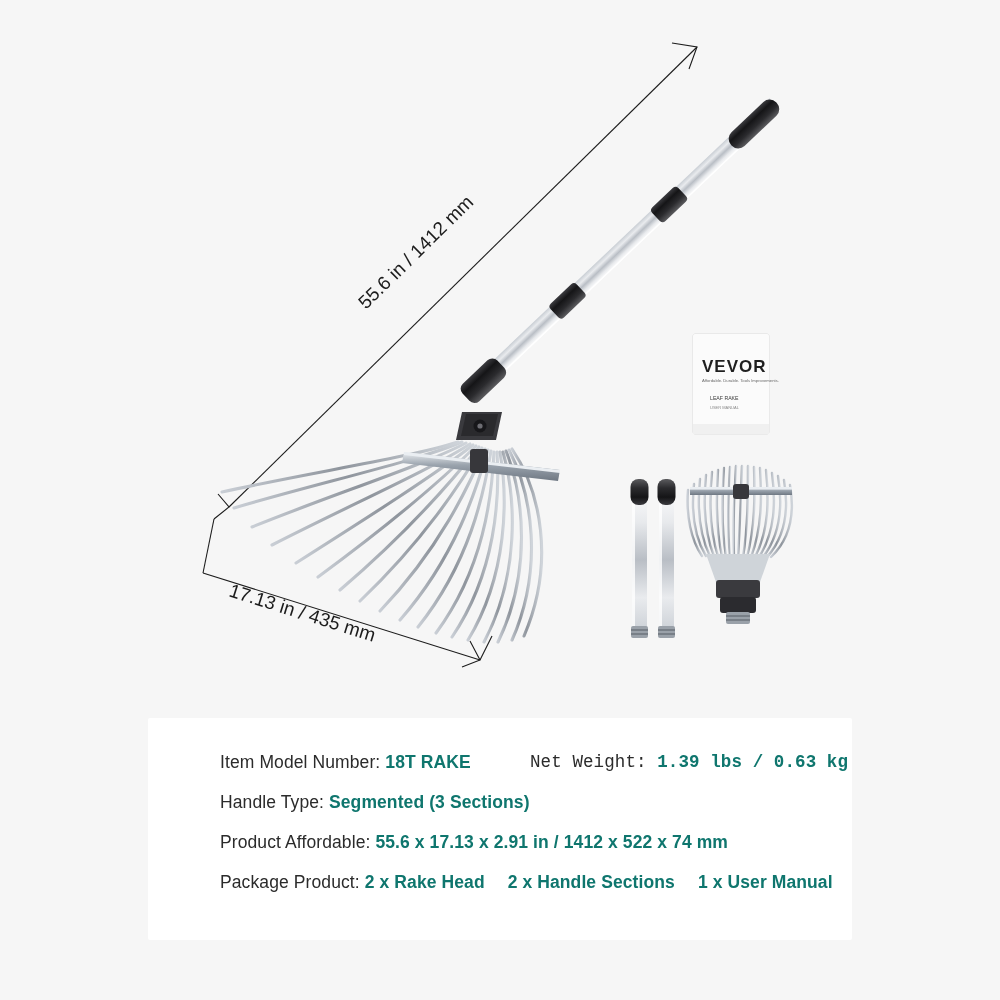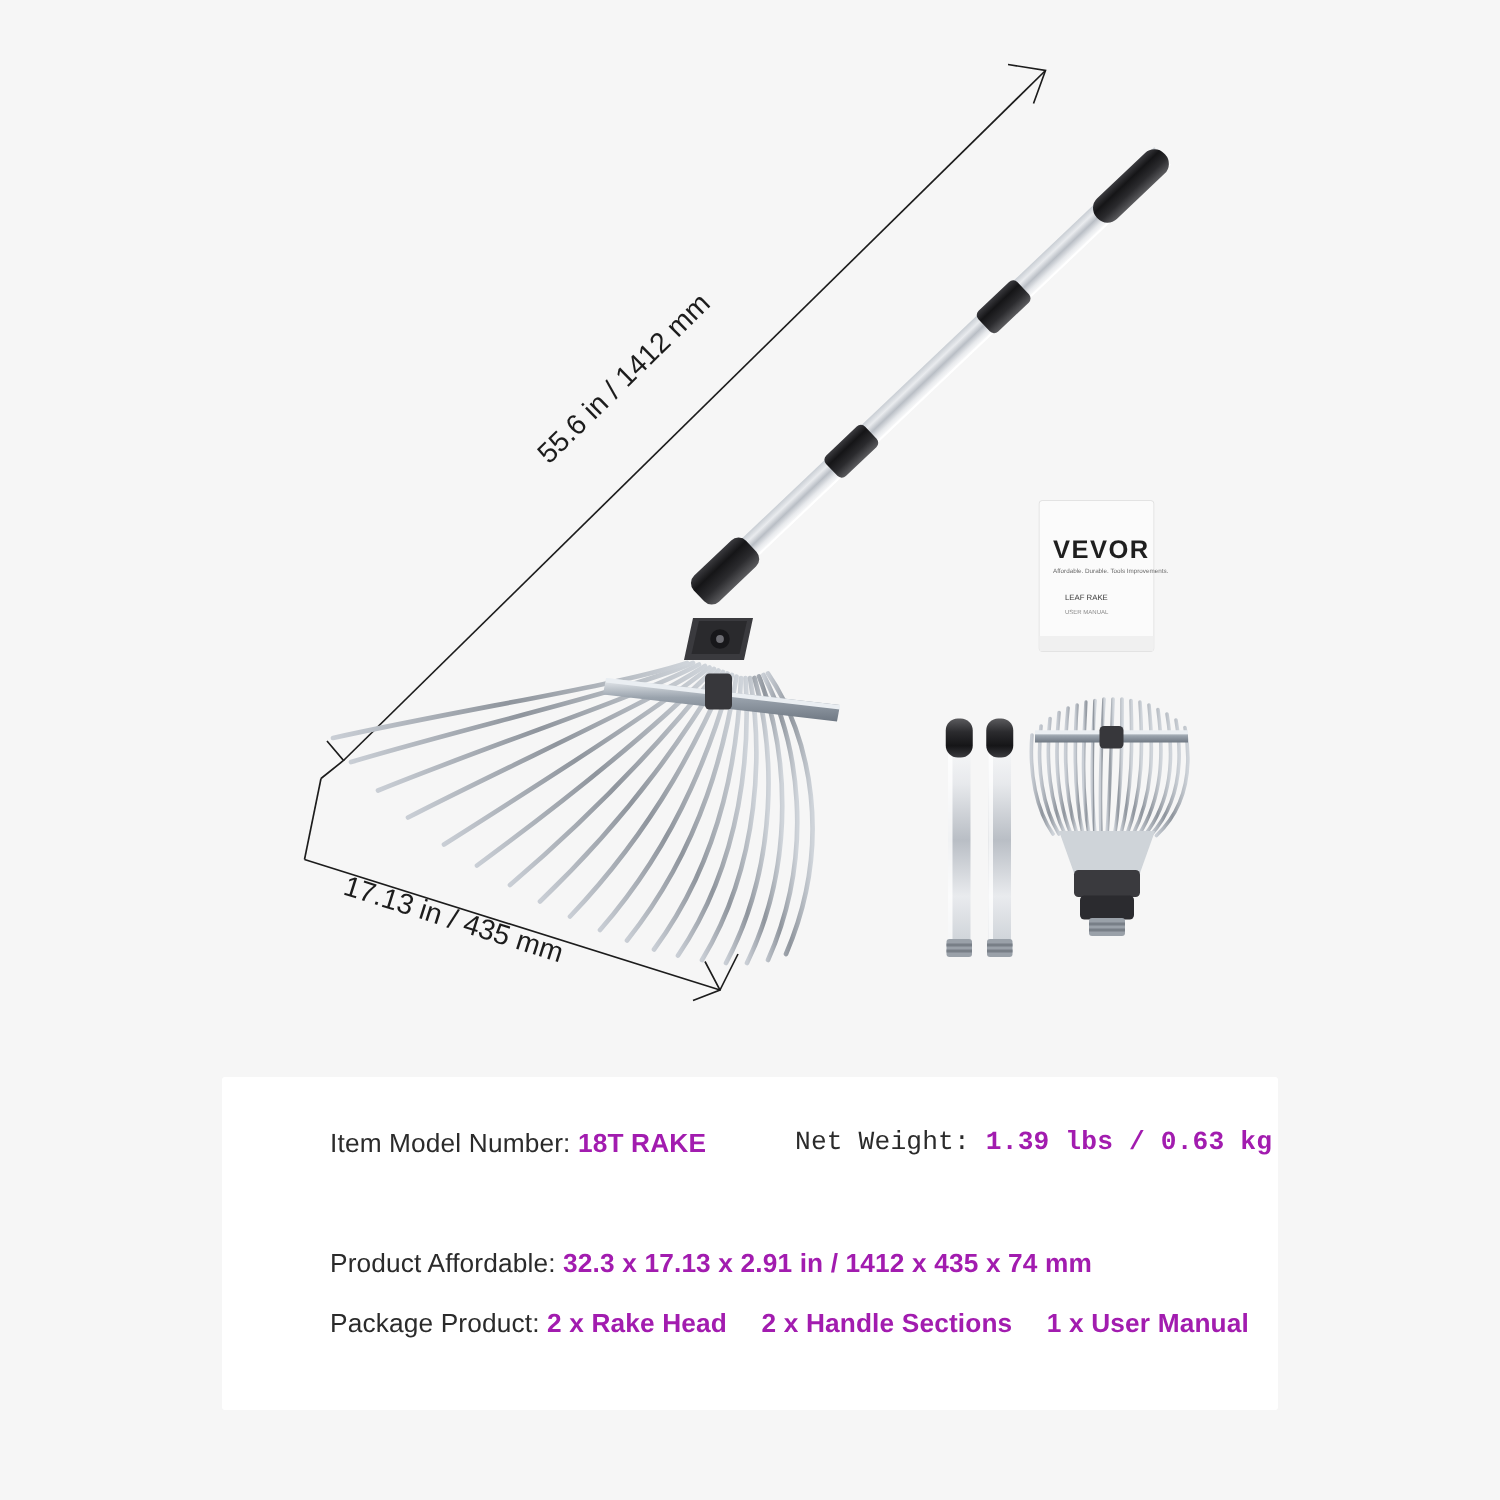--- a/index.html
+++ b/index.html
@@ -48,21 +48,21 @@
     white-space: nowrap;
     font-size: 17.5px;
     color: #222222;
     letter-spacing: 0.1px;
   }
   .spec-row .label {
     color: #2b2b2b;
     margin-left: 36px;
   }
   .spec-row .value {
-    color: #a21caf;
+    color: #0f766e;
     font-weight: bold;
   }
   .spec-row .value.spaced {
     margin-right: 18px;
   }
   #row-1 { top: 34px; }
   #row-1 .group2 {
     position: absolute;
     left: 310px;
     top: 0;
@@ -268,24 +268,28 @@
 
     <div class="spec-row" id="row-1">
       <span class="label">Item Model Number:</span>
       <span class="value">18T  RAKE</span>
       <span class="group2">
         <span class="label">Net Weight:</span>
         <span class="value">1.39 lbs / 0.63 kg</span>
       </span>
     </div>
 
+    <div class="spec-row" id="row-2">
+      <span class="label">Handle Type:</span>
+      <span class="value">Segmented (3 Sections)</span>
+    </div>
 
     <div class="spec-row" id="row-3">
       <span class="label">Product Affordable:</span>
-      <span class="value">32.3 x 17.13 x 2.91 in / 1412 x 435 x 74 mm</span>
+      <span class="value">55.6 x 17.13 x 2.91 in / 1412 x 522 x 74 mm</span>
     </div>
 
     <div class="spec-row" id="row-4">
       <span class="label">Package Product:</span>
       <span class="value spaced">2 x Rake Head</span>
       <span class="value spaced">2 x Handle Sections</span>
       <span class="value">1 x User Manual</span>
     </div>
   </div>
 

